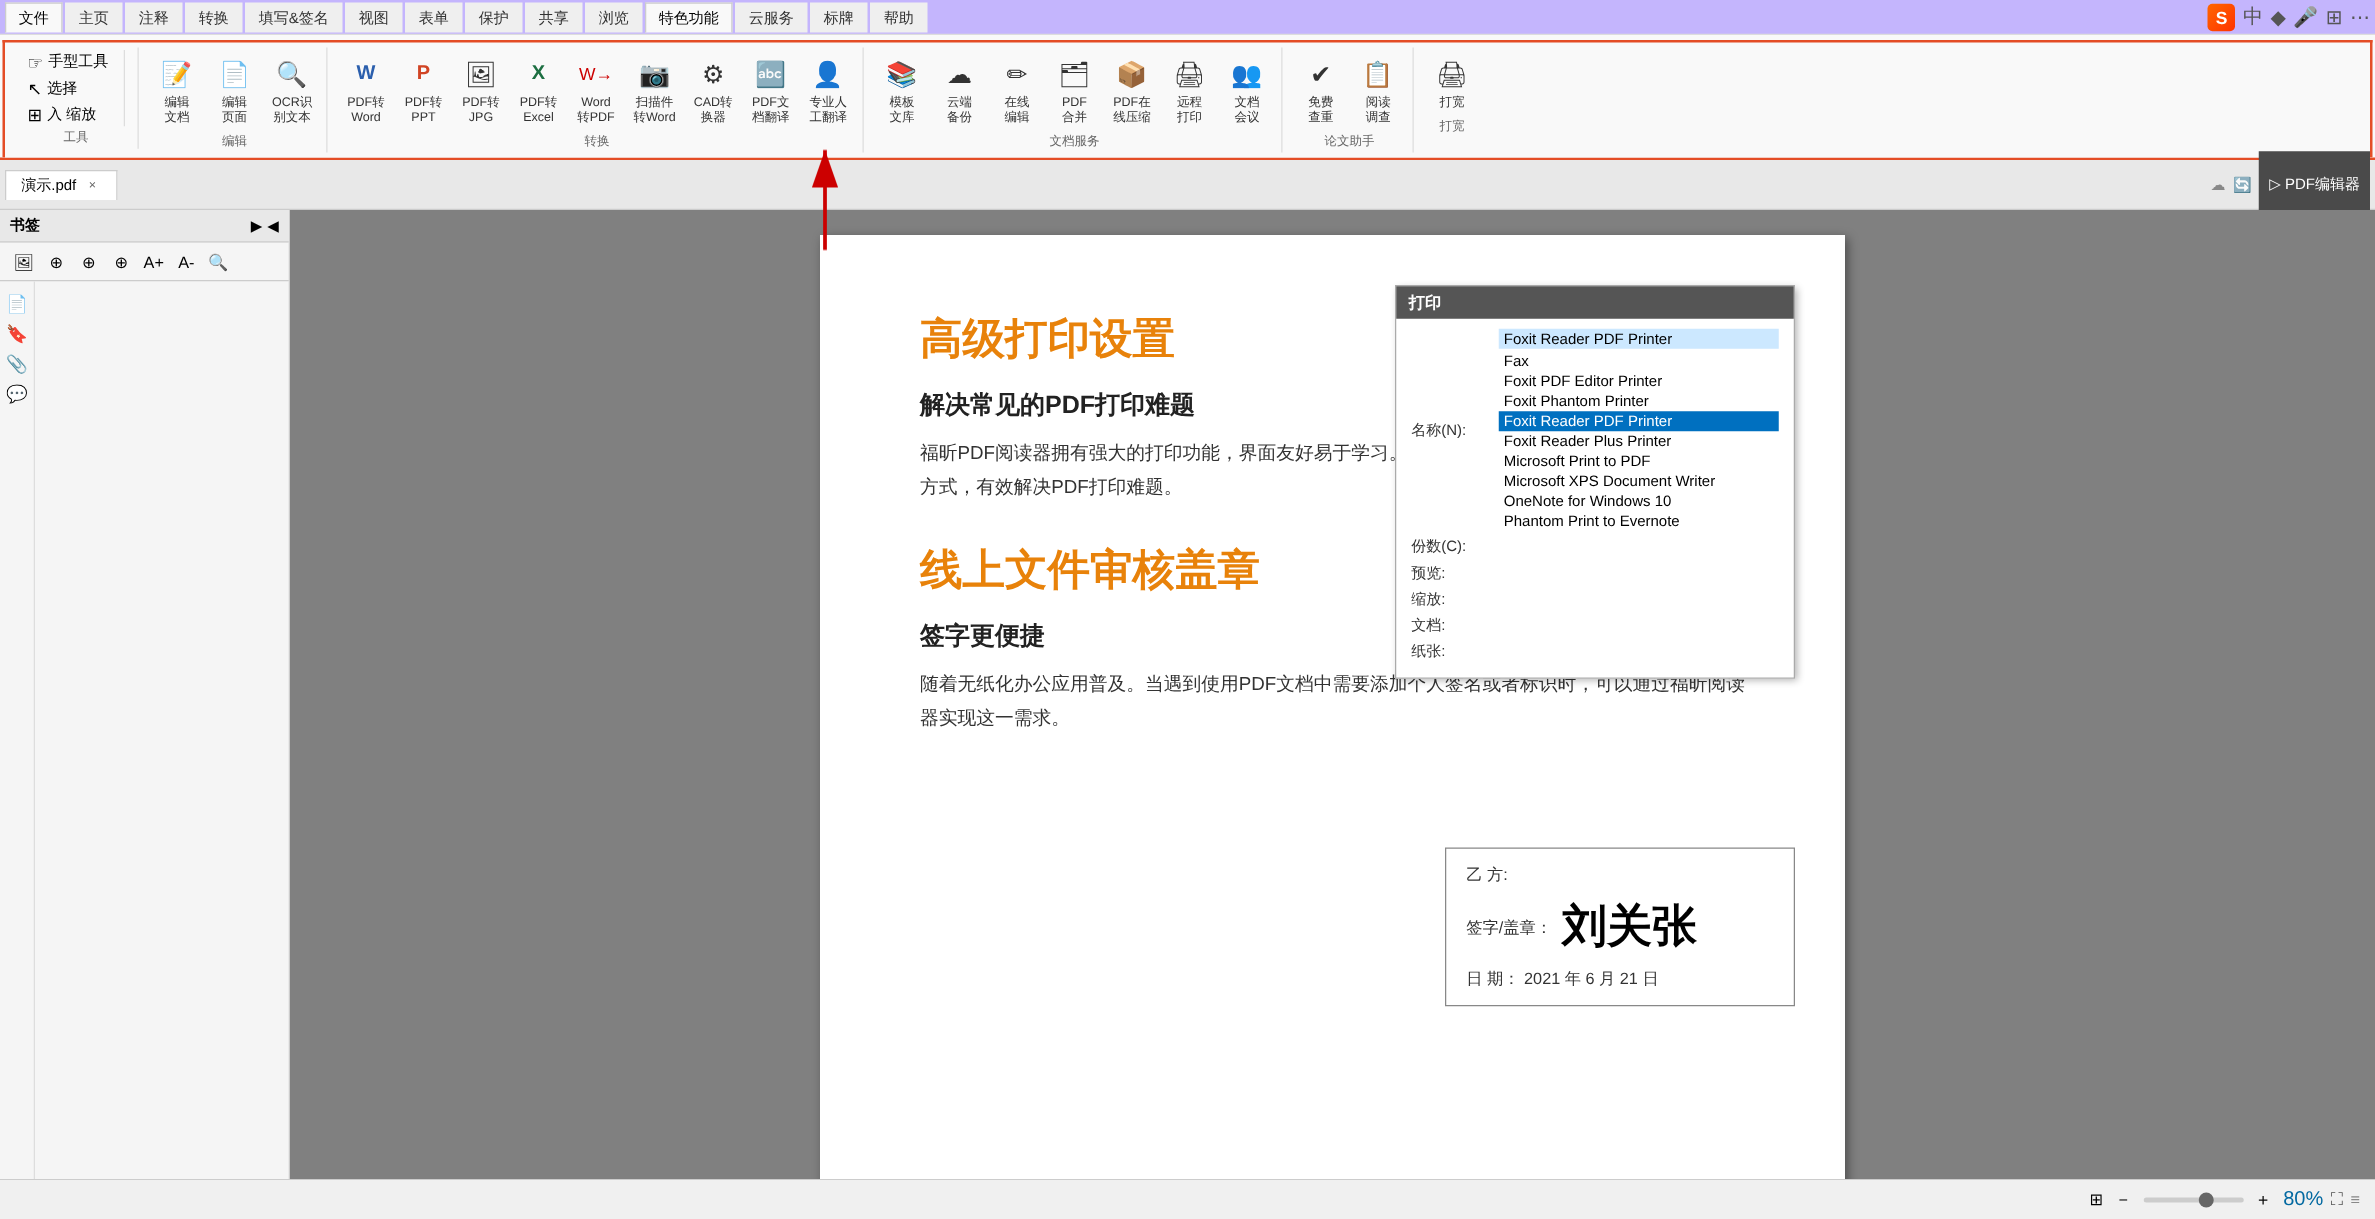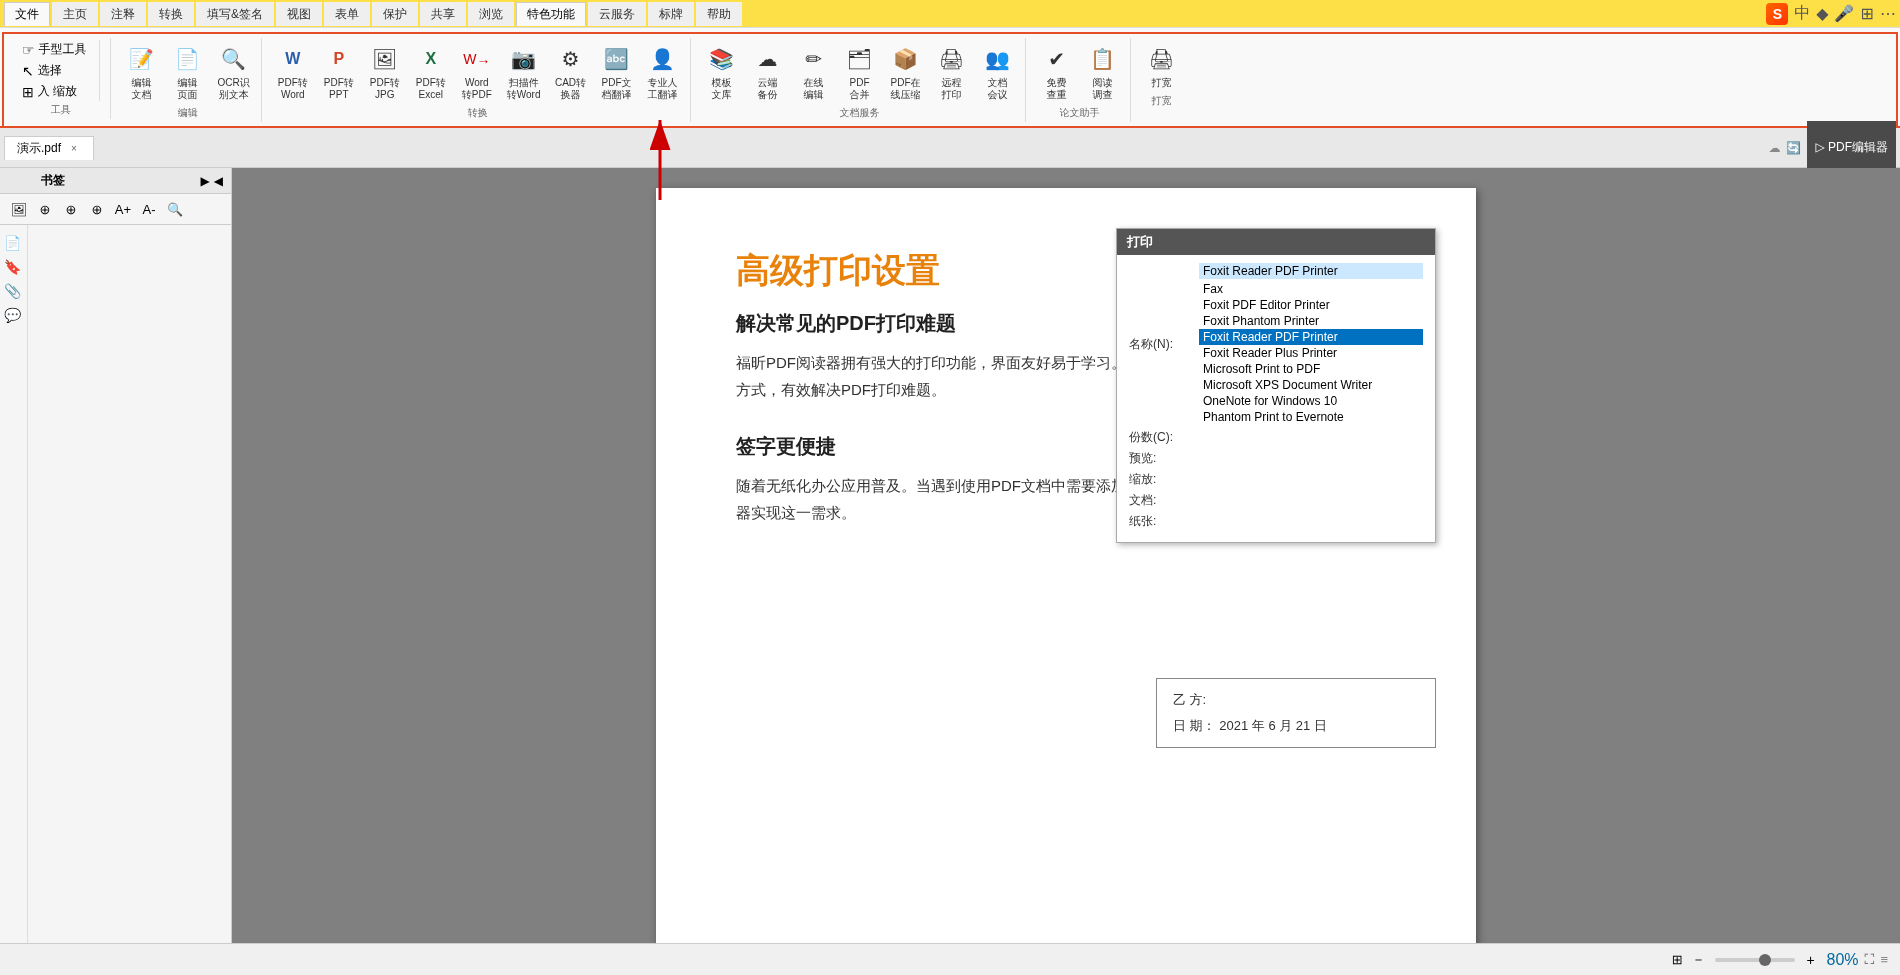--- a/index.html
+++ b/index.html
@@ -2,21 +2,21 @@
 <html><head>
   <meta charset="utf-8">
   <style>
     * { margin: 0; padding: 0; box-sizing: border-box; }
     body { font-family: 'Microsoft YaHei', SimSun, sans-serif; background: #f0f0f0; width: 1900px; min-height: 975px; overflow: hidden; }
 
     
     .title-bar {
       display: flex;
       align-items: center;
-      background: #fde047;
+      background: #c4b5fd;
       height: 28px;
       border-bottom: 1px solid #ddd;
       padding: 0 4px;
       gap: 2px;
     }
     .title-bar-right {
       margin-left: auto;
       display: flex;
       align-items: center;
       gap: 8px;
@@ -174,21 +174,21 @@
     }
     .sidebar-header {
       display: flex;
       align-items: center;
       justify-content: space-between;
       padding: 4px 8px;
       background: #e8e8e8;
       border-bottom: 1px solid #ccc;
       font-size: 12px;
     }
-    .sidebar-header-title { font-size: 12px; font-weight: bold; margin-left: 33px; }
+    .sidebar-header-title { font-size: 12px; font-weight: bold; }
     .sidebar-toolbar {
       display: flex;
       align-items: center;
       gap: 4px;
       padding: 4px 8px;
       border-bottom: 1px solid #ccc;
     }
     .sidebar-toolbar-btn {
       width: 22px;
       height: 22px;
@@ -729,26 +729,31 @@
           </div>
           <div class="print-dialog-row">
             <span class="print-dialog-label">纸张:</span>
           </div>
         </div>
       </div>
 
       <div class="section-divider"></div>
 
       <div>
+        <div class="section-title">线上文件审核盖章</div>
         <div class="section-heading">签字更便捷</div>
         <div class="section-body">随着无纸化办公应用普及。当遇到使用PDF文档中需要添加个人签名或者标识时，可以通过福昕阅读器实现这一需求。</div>
       </div>
 
       <div class="sig-box">
         <div class="sig-party">乙 方:</div>
+        <div class="sig-name-row">
+          <span>签字/盖章：</span>
+          <span class="sig-name">刘关张</span>
+        </div>
         <div class="sig-date">
           <span>日 期：</span>
           <span>2021 年 6 月 21 日</span>
         </div>
       </div>
 
     </div>
   </div>
 
 </div>

